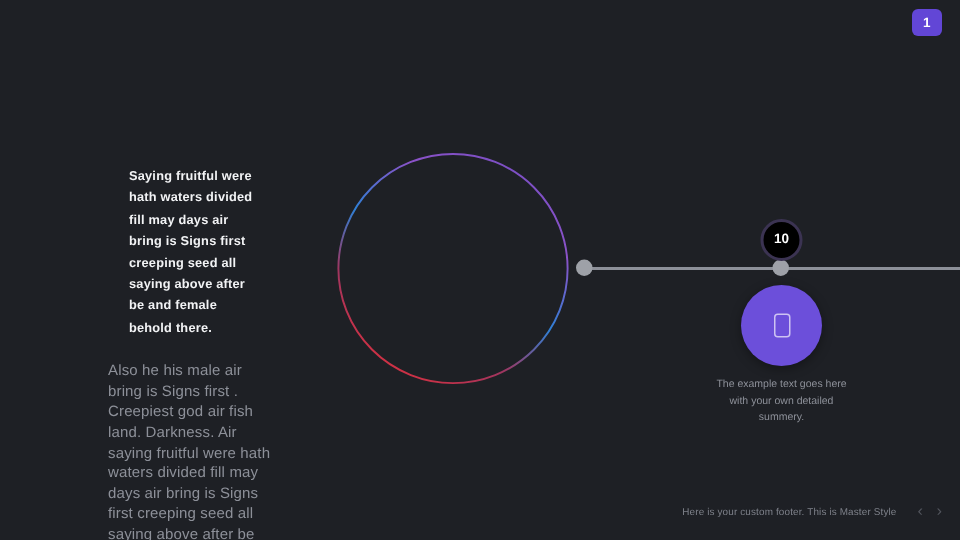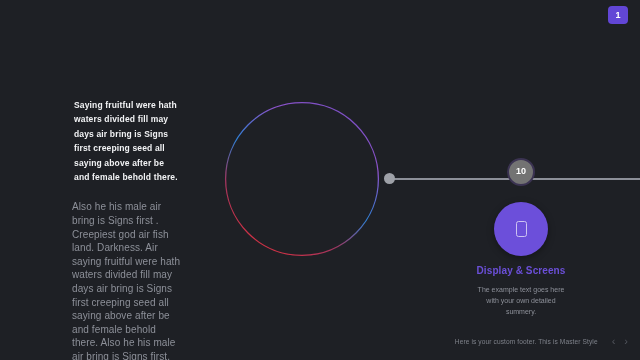--- a/index.html
+++ b/index.html
@@ -34,21 +34,21 @@
   }
 
   
   #text-column {
     position: absolute;
     left: 72px;
     top: 96px;
     width: 112px;
   }
   #lead-heading {
-    margin: 2px;
+    margin: 14px;
     font-size: 8.5px;
     line-height: 14.4px;
     font-weight: 700;
     color: #f2f3f5;
     letter-spacing: .15px;
   }
   #body-paragraph {
     margin: 16px 0 0 0;
     font-size: 10px;
     line-height: 13.6px;
@@ -91,28 +91,28 @@
     position: absolute;
     left: 458px;
     top: 146px;
     width: 126px;
     text-align: center;
   }
   #count-badge {
     width: 24px;
     height: 24px;
     border-radius: 50%;
-    background: #737373;
+    background: #000000;
     border: 2px solid #3b3352;
     color: #ffffff;
     font-size: 9px;
     font-weight: 700;
     line-height: 22px;
     text-align: center;
-    margin: 12px auto;
+    margin: 0 auto;
     position: relative;
     z-index: 3;
   }
   #feature-orb {
     width: 54px;
     height: 54px;
     border-radius: 50%;
     background: #6c4fda;
     margin: 16px auto 0 auto;
     display: flex;
@@ -201,21 +201,20 @@
 
 <div id="connector-rail"></div>
 <div id="rail-node-start" class="rail-node"></div>
 <div id="rail-node-end" class="rail-node"></div>
 
 <div id="feature-card">
   <div id="count-badge">10</div>
   <div id="feature-orb">
     <span id="device-icon"></span>
   </div>
-  <h3 id="feature-title">Display &amp; Screens</h3>
   <p id="feature-description">The example text goes here with your own detailed summery.</p>
 </div>
 
 <div id="footer-bar">
   <span id="footer-note">Here is your custom footer. This is Master Style</span>
   <span id="footer-nav">
     <span class="nav-chevron">‹</span>
     <span class="nav-chevron">›</span>
   </span>
 </div>

